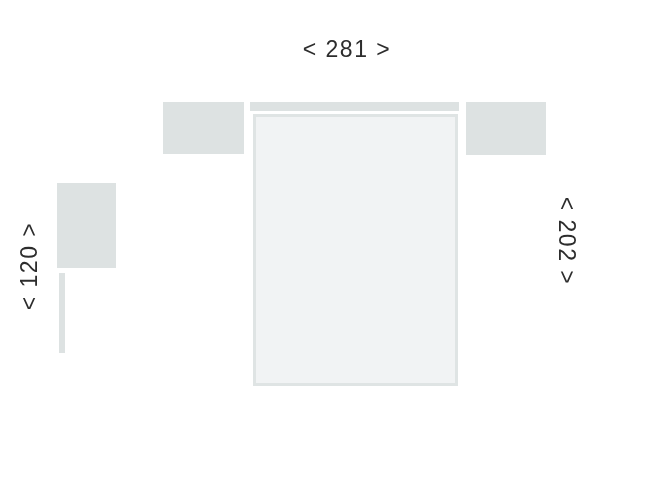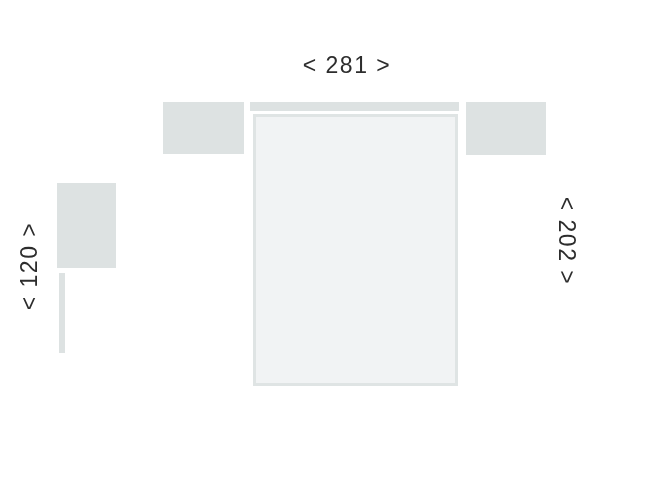--- a/index.html
+++ b/index.html
@@ -33,21 +33,21 @@
   .dim-label{
     position:absolute;
     color:var(--text);
     font-size:23px;
     font-weight:300;
     letter-spacing:1.5px;
     text-align:center;
     white-space:nowrap;
     line-height:26px;
   }
-  .dim-top{left:243px;top:52px;width:208px;height:26px;}
+  .dim-top{left:243px;top:36px;width:208px;height:26px;}
   .dim-left{
     left:-19px;top:253px;width:96px;height:26px;
     transform:rotate(-90deg);
   }
   .dim-right{
     left:519px;top:228px;width:96px;height:26px;
     transform:rotate(90deg);
   }
 </style>
 </head>

